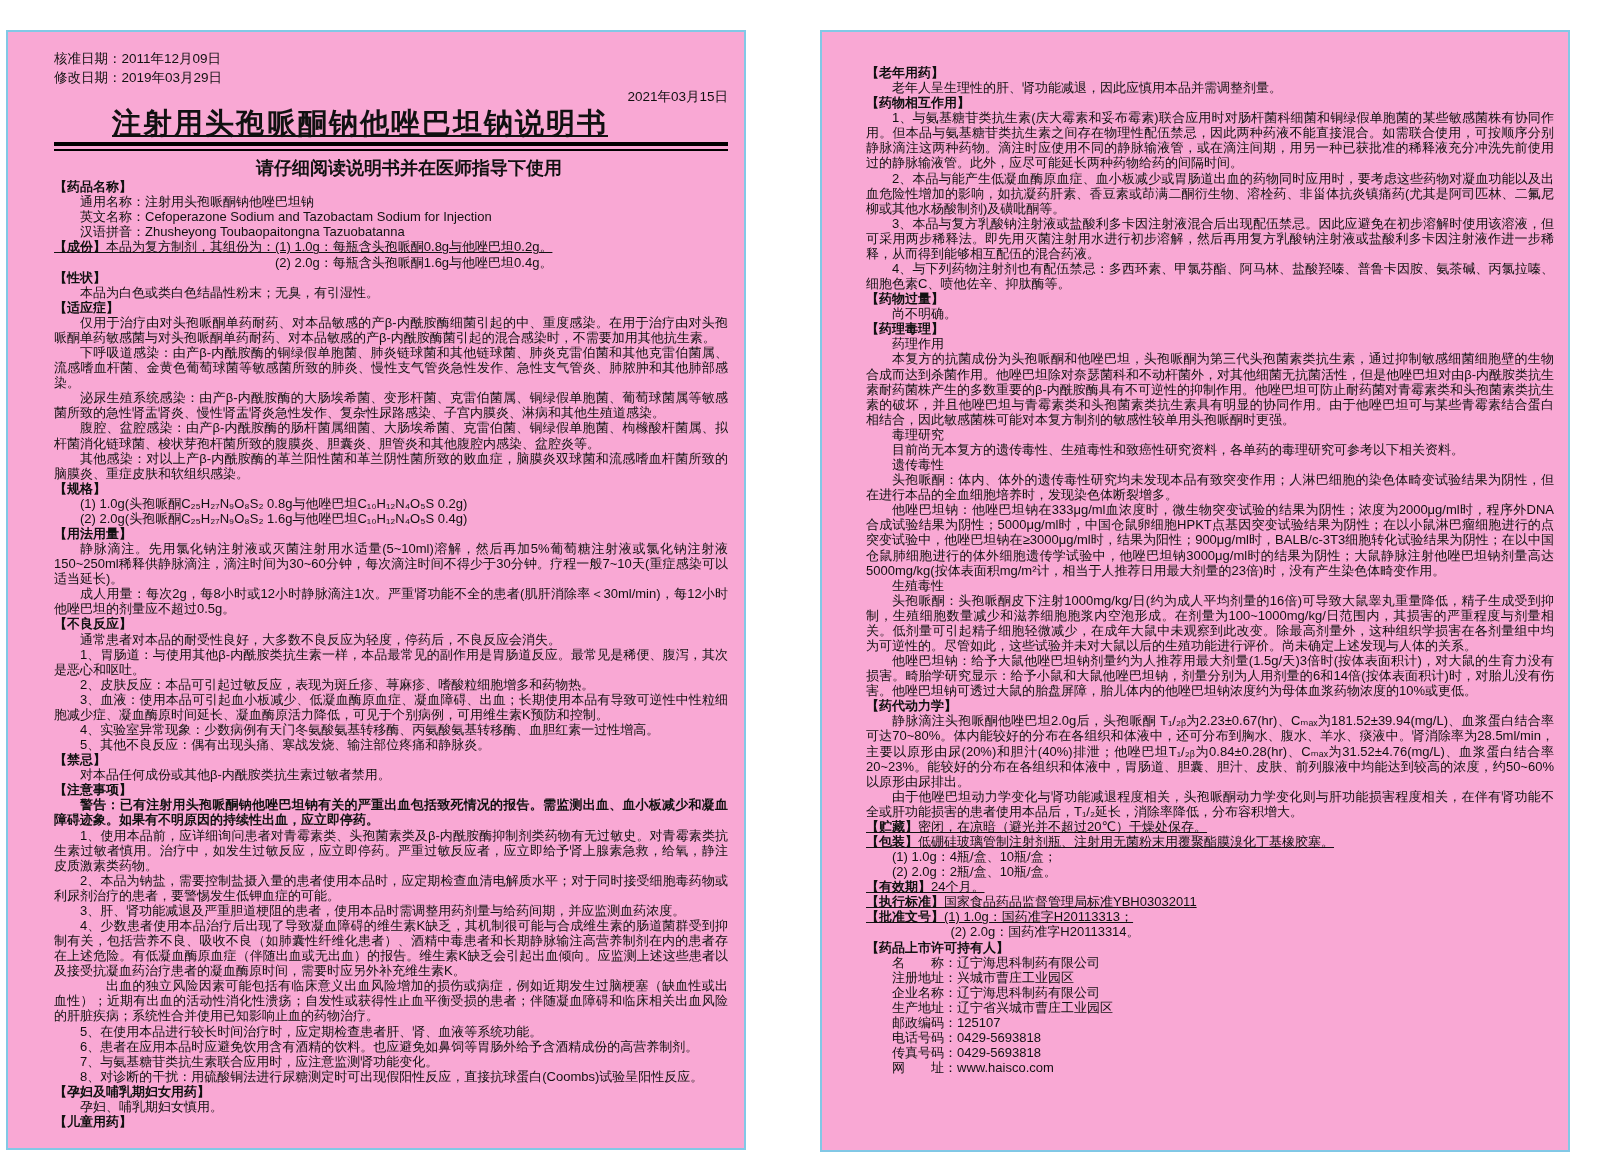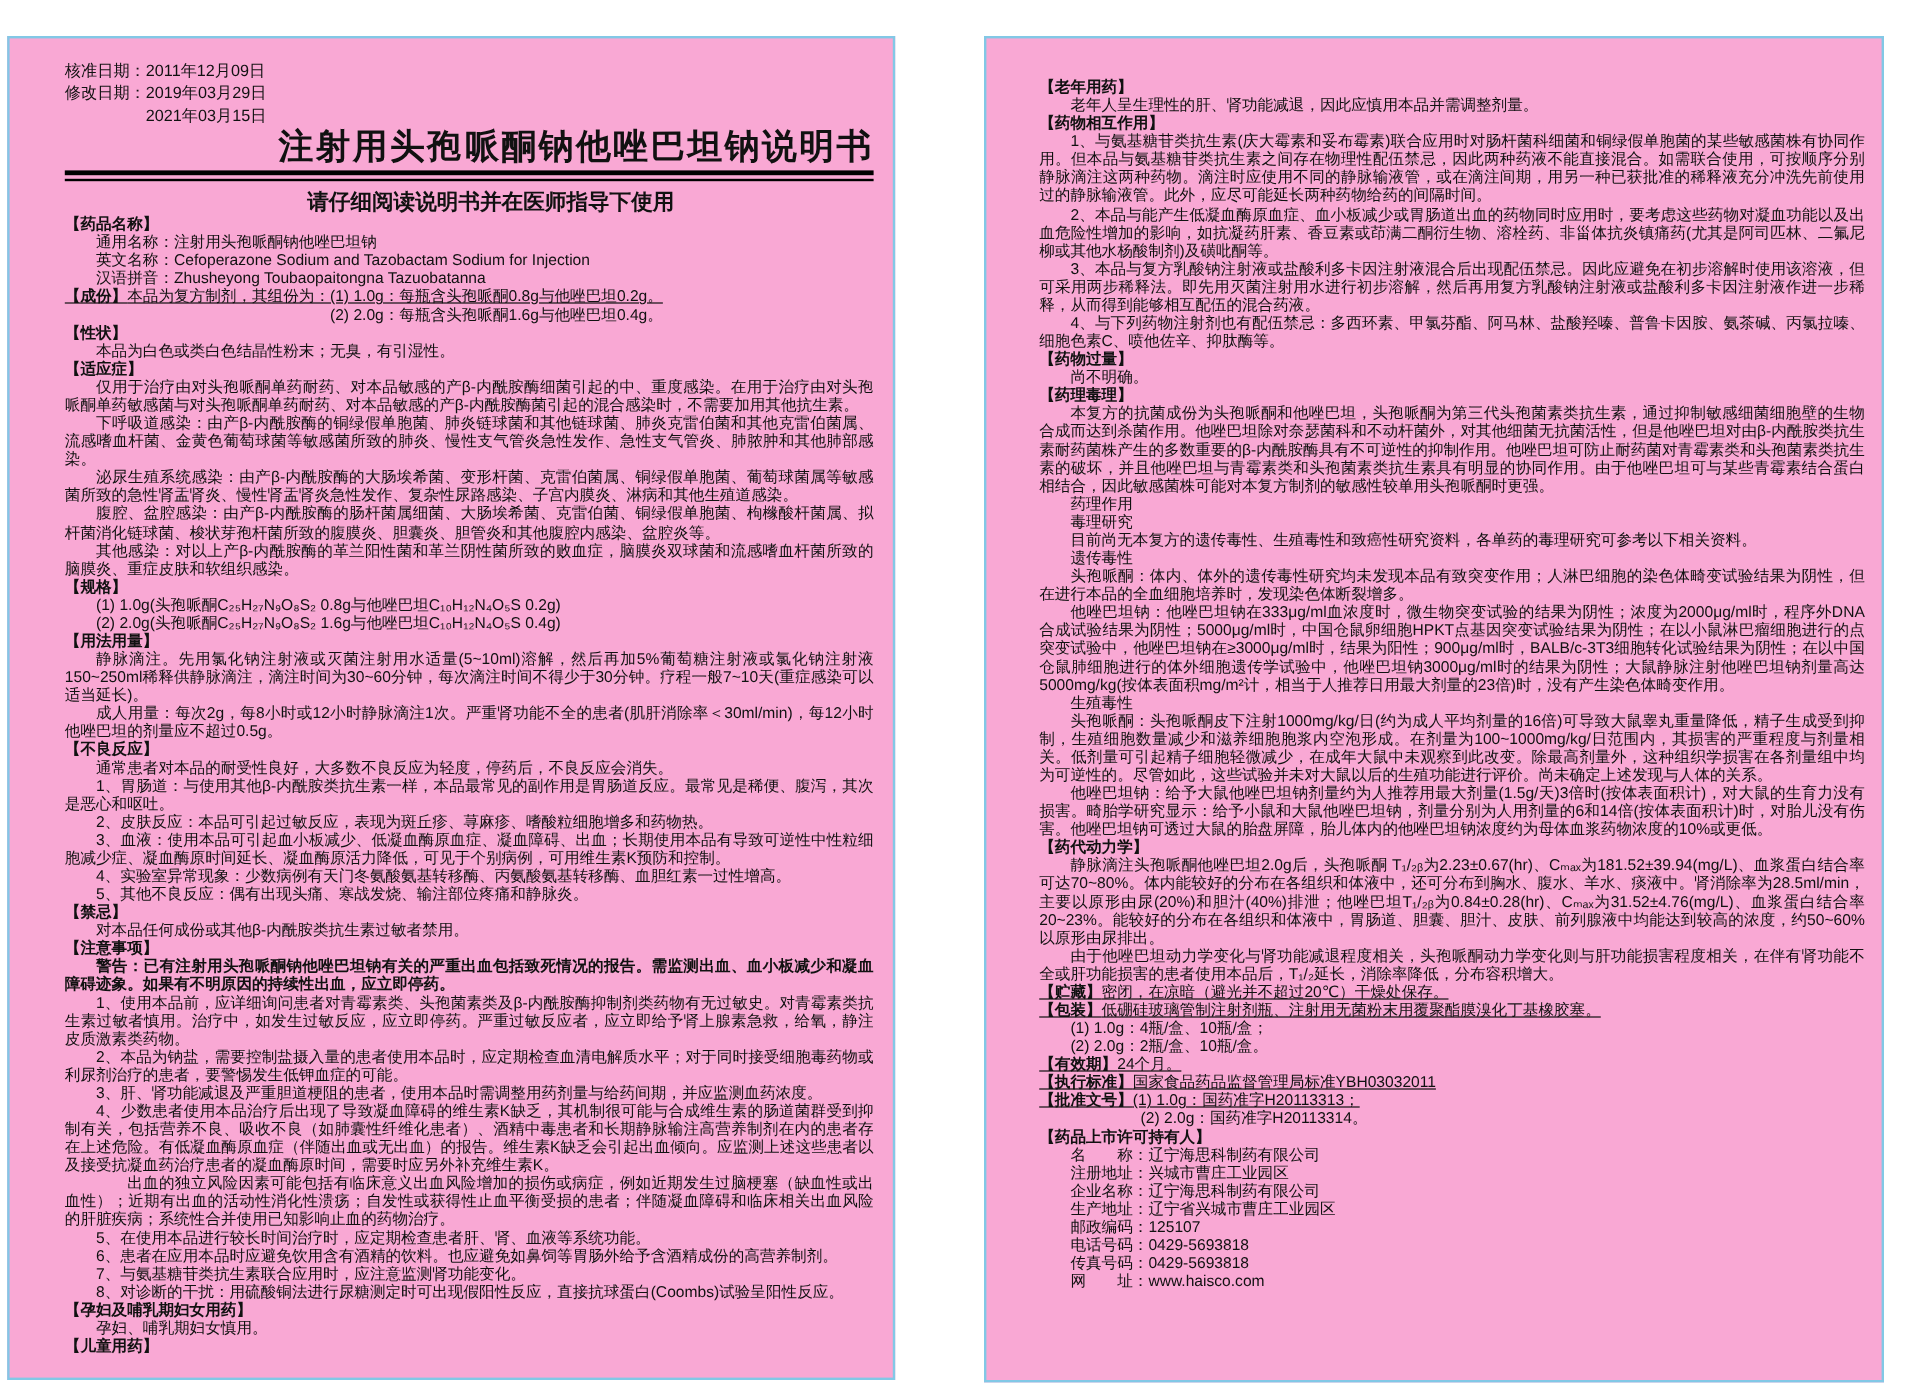--- a/index.html
+++ b/index.html
@@ -10,22 +10,22 @@
     -webkit-font-smoothing:antialiased;
   }
   .page{
     position:absolute;background:#f9a8d4;border:2px solid #82c8e6;
     box-sizing:border-box;overflow:hidden;
   }
   #left-page{left:6px;top:30px;width:740px;height:1120px;padding:18px 16px 0 46px;}
   #right-page{left:820px;top:30px;width:750px;height:1122px;padding:33px 14px 0 44px;}
   .content{font-size:13px;line-height:1.16;text-align:justify;}
   .dates{font-size:13.5px;line-height:1.4;font-weight:500;}
-  .date-indent{padding-left:5em;}
-  .title{font-size:29px;font-weight:bold;text-align:right;margin:6px 0 5px;letter-spacing:2px;text-indent:0;}
+  .date-indent{padding-left:5em;text-align:right;}
+  .title{font-size:29px;font-weight:bold;text-align:left;margin:6px 0 5px;letter-spacing:2px;text-indent:0;text-decoration:underline;}
   .double-rule{border-top:4px solid #000;border-bottom:2px solid #000;height:3px;margin:2px 0 7px;}
   .subtitle{text-align:center;font-weight:bold;font-size:18px;margin:0 0 9px;text-indent:0;}
   .content p{margin:0;text-indent:2em;}
   .content p.h{font-weight:bold;text-indent:0;}
   .content p.ind0{text-indent:0;text-decoration:underline;}
   .content p.ind4{text-indent:4em;}
   .content p.ind6{text-indent:6.5em;}
   .content p.ind17{text-indent:17em;}
   .content p.bold{font-weight:bold;}
   .content b{font-weight:bold;}
@@ -97,22 +97,22 @@
         <p class="h">【老年用药】</p>
         <p class="">老年人呈生理性的肝、肾功能减退，因此应慎用本品并需调整剂量。</p>
         <p class="h">【药物相互作用】</p>
         <p class="">1、与氨基糖苷类抗生素(庆大霉素和妥布霉素)联合应用时对肠杆菌科细菌和铜绿假单胞菌的某些敏感菌株有协同作用。但本品与氨基糖苷类抗生素之间存在物理性配伍禁忌，因此两种药液不能直接混合。如需联合使用，可按顺序分别静脉滴注这两种药物。滴注时应使用不同的静脉输液管，或在滴注间期，用另一种已获批准的稀释液充分冲洗先前使用过的静脉输液管。此外，应尽可能延长两种药物给药的间隔时间。</p>
         <p class="">2、本品与能产生低凝血酶原血症、血小板减少或胃肠道出血的药物同时应用时，要考虑这些药物对凝血功能以及出血危险性增加的影响，如抗凝药肝素、香豆素或茚满二酮衍生物、溶栓药、非甾体抗炎镇痛药(尤其是阿司匹林、二氟尼柳或其他水杨酸制剂)及磺吡酮等。</p>
         <p class="">3、本品与复方乳酸钠注射液或盐酸利多卡因注射液混合后出现配伍禁忌。因此应避免在初步溶解时使用该溶液，但可采用两步稀释法。即先用灭菌注射用水进行初步溶解，然后再用复方乳酸钠注射液或盐酸利多卡因注射液作进一步稀释，从而得到能够相互配伍的混合药液。</p>
         <p class="">4、与下列药物注射剂也有配伍禁忌：多西环素、甲氯芬酯、阿马林、盐酸羟嗪、普鲁卡因胺、氨茶碱、丙氯拉嗪、细胞色素C、喷他佐辛、抑肽酶等。</p>
         <p class="h">【药物过量】</p>
         <p class="">尚不明确。</p>
         <p class="h">【药理毒理】</p>
+        <p class="">药理作用</p>
         <p class="">本复方的抗菌成份为头孢哌酮和他唑巴坦，头孢哌酮为第三代头孢菌素类抗生素，通过抑制敏感细菌细胞壁的生物合成而达到杀菌作用。他唑巴坦除对奈瑟菌科和不动杆菌外，对其他细菌无抗菌活性，但是他唑巴坦对由β-内酰胺类抗生素耐药菌株产生的多数重要的β-内酰胺酶具有不可逆性的抑制作用。他唑巴坦可防止耐药菌对青霉素类和头孢菌素类抗生素的破坏，并且他唑巴坦与青霉素类和头孢菌素类抗生素具有明显的协同作用。由于他唑巴坦可与某些青霉素结合蛋白相结合，因此敏感菌株可能对本复方制剂的敏感性较单用头孢哌酮时更强。</p>
-        <p class="">药理作用</p>
         <p class="">毒理研究</p>
         <p class="">目前尚无本复方的遗传毒性、生殖毒性和致癌性研究资料，各单药的毒理研究可参考以下相关资料。</p>
         <p class="">遗传毒性</p>
         <p class="">头孢哌酮：体内、体外的遗传毒性研究均未发现本品有致突变作用；人淋巴细胞的染色体畸变试验结果为阴性，但在进行本品的全血细胞培养时，发现染色体断裂增多。</p>
         <p class="">他唑巴坦钠：他唑巴坦钠在333μg/ml血浓度时，微生物突变试验的结果为阴性；浓度为2000μg/ml时，程序外DNA合成试验结果为阴性；5000μg/ml时，中国仓鼠卵细胞HPKT点基因突变试验结果为阴性；在以小鼠淋巴瘤细胞进行的点突变试验中，他唑巴坦钠在≥3000μg/ml时，结果为阳性；900μg/ml时，BALB/c-3T3细胞转化试验结果为阴性；在以中国仓鼠肺细胞进行的体外细胞遗传学试验中，他唑巴坦钠3000μg/ml时的结果为阴性；大鼠静脉注射他唑巴坦钠剂量高达5000mg/kg(按体表面积mg/m²计，相当于人推荐日用最大剂量的23倍)时，没有产生染色体畸变作用。</p>
         <p class="">生殖毒性</p>
         <p class="">头孢哌酮：头孢哌酮皮下注射1000mg/kg/日(约为成人平均剂量的16倍)可导致大鼠睾丸重量降低，精子生成受到抑制，生殖细胞数量减少和滋养细胞胞浆内空泡形成。在剂量为100~1000mg/kg/日范围内，其损害的严重程度与剂量相关。低剂量可引起精子细胞轻微减少，在成年大鼠中未观察到此改变。除最高剂量外，这种组织学损害在各剂量组中均为可逆性的。尽管如此，这些试验并未对大鼠以后的生殖功能进行评价。尚未确定上述发现与人体的关系。</p>
         <p class="">他唑巴坦钠：给予大鼠他唑巴坦钠剂量约为人推荐用最大剂量(1.5g/天)3倍时(按体表面积计)，对大鼠的生育力没有损害。畸胎学研究显示：给予小鼠和大鼠他唑巴坦钠，剂量分别为人用剂量的6和14倍(按体表面积计)时，对胎儿没有伤害。他唑巴坦钠可透过大鼠的胎盘屏障，胎儿体内的他唑巴坦钠浓度约为母体血浆药物浓度的10%或更低。</p>
         <p class="h">【药代动力学】</p>
         <p class="">静脉滴注头孢哌酮他唑巴坦2.0g后，头孢哌酮 T₁/₂ᵦ为2.23±0.67(hr)、Cₘₐₓ为181.52±39.94(mg/L)、血浆蛋白结合率可达70~80%。体内能较好的分布在各组织和体液中，还可分布到胸水、腹水、羊水、痰液中。肾消除率为28.5ml/min，主要以原形由尿(20%)和胆汁(40%)排泄；他唑巴坦T₁/₂ᵦ为0.84±0.28(hr)、Cₘₐₓ为31.52±4.76(mg/L)、血浆蛋白结合率20~23%。能较好的分布在各组织和体液中，胃肠道、胆囊、胆汁、皮肤、前列腺液中均能达到较高的浓度，约50~60%以原形由尿排出。</p>

